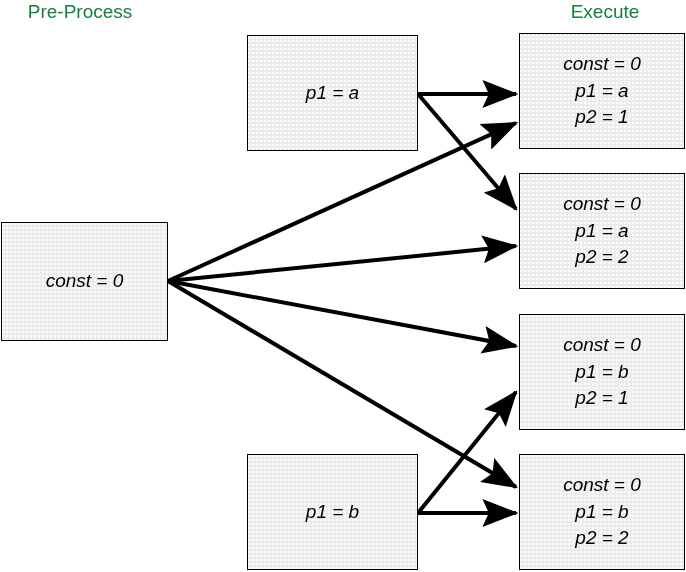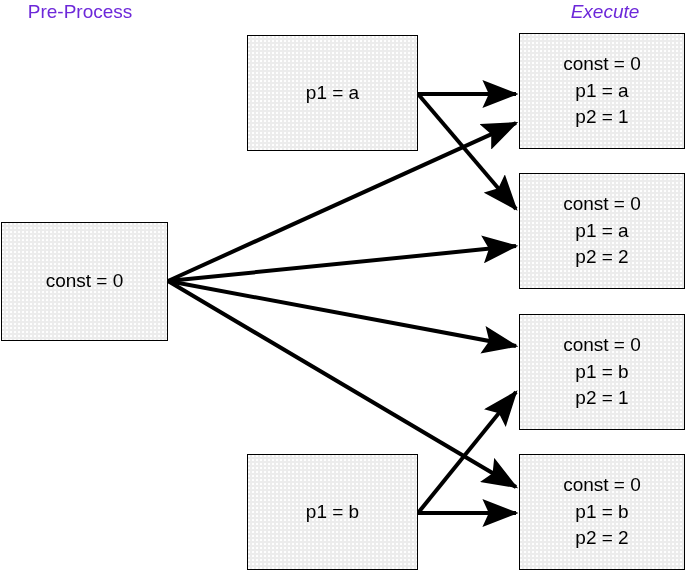--- a/index.html
+++ b/index.html
@@ -13,21 +13,21 @@
     height: 572px;
     background: #ffffff;
     overflow: hidden;
     font-family: "Liberation Sans", sans-serif;
   }
 
   
   .col-header {
     position: absolute;
     font-size: 19px;
-    color: #6d28d9;
+    color: #15803d;
     white-space: nowrap;
     line-height: 1;
     text-align: center;
   }
 
   
   .node {
     position: absolute;
     box-sizing: border-box;
     border: 1.5px solid #000000;
@@ -40,41 +40,42 @@
     align-items: center;
     justify-content: center;
     font-size: 19px;
     color: #000000;
     line-height: 1.42;
   }
   .node .line {
     display: block;
     text-align: center;
     white-space: nowrap;
+    font-style: italic;
   }
 
   
   #edges {
     position: absolute;
     left: 0;
     top: 0;
     width: 686px;
     height: 572px;
     pointer-events: none;
   }
 </style>
 </head>
 <body>
 
 <div id="stage">
 
   <div class="col-header" style="left:0px; top:2px; width:160px;">Pre-Process</div>
 
 
-  <div class="col-header" style="left:525px; top:2px; width:160px;font-style:italic;">Execute</div>
+  <div class="col-header" style="left:525px; top:2px; width:160px;">Execute</div>
 
   <svg id="edges" viewBox="0 0 686 572">
     <defs>
       <marker id="ah" markerWidth="9" markerHeight="7" refX="8.4" refY="3.5" orient="auto" markerUnits="strokeWidth">
         <path d="M0,0 L9,3.5 L0,7 L1.6,3.5 z" fill="#000000"></path>
       </marker>
     </defs>
 
     <line x1="168" y1="281" x2="516" y2="123" stroke="#000000" stroke-width="4" marker-end="url(#ah)"></line>
     <line x1="168" y1="281" x2="516" y2="246" stroke="#000000" stroke-width="4" marker-end="url(#ah)"></line>

